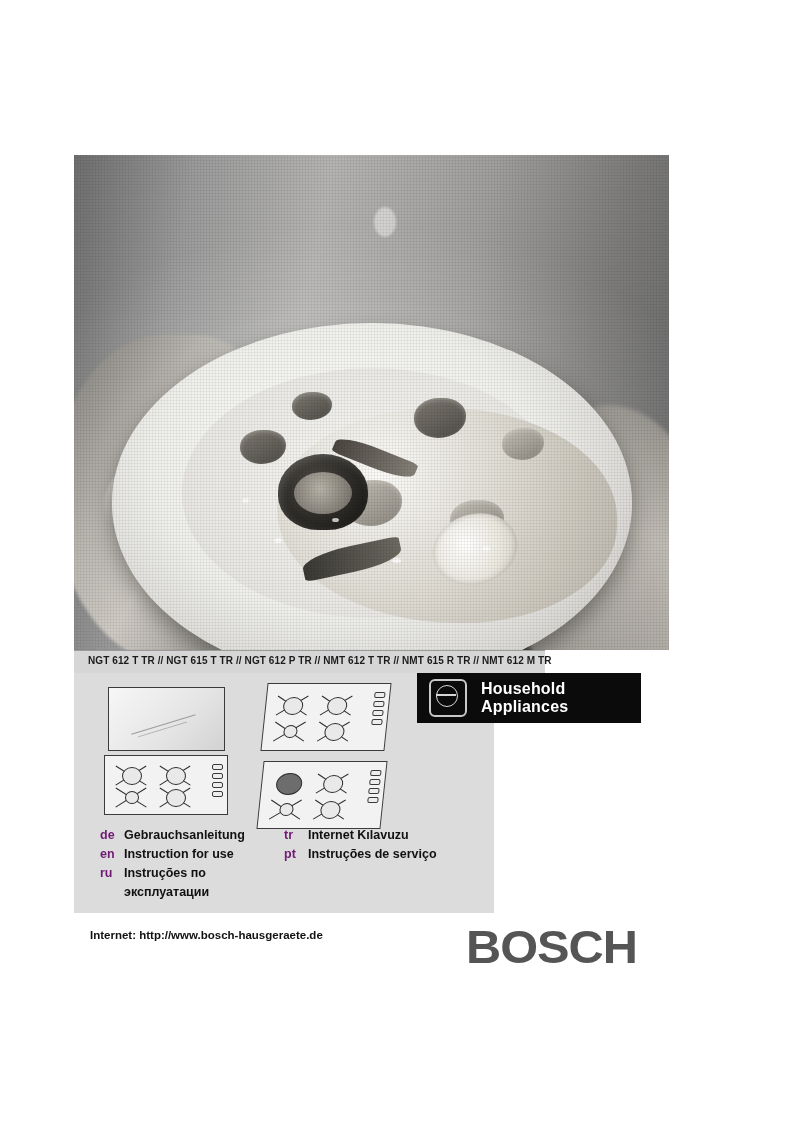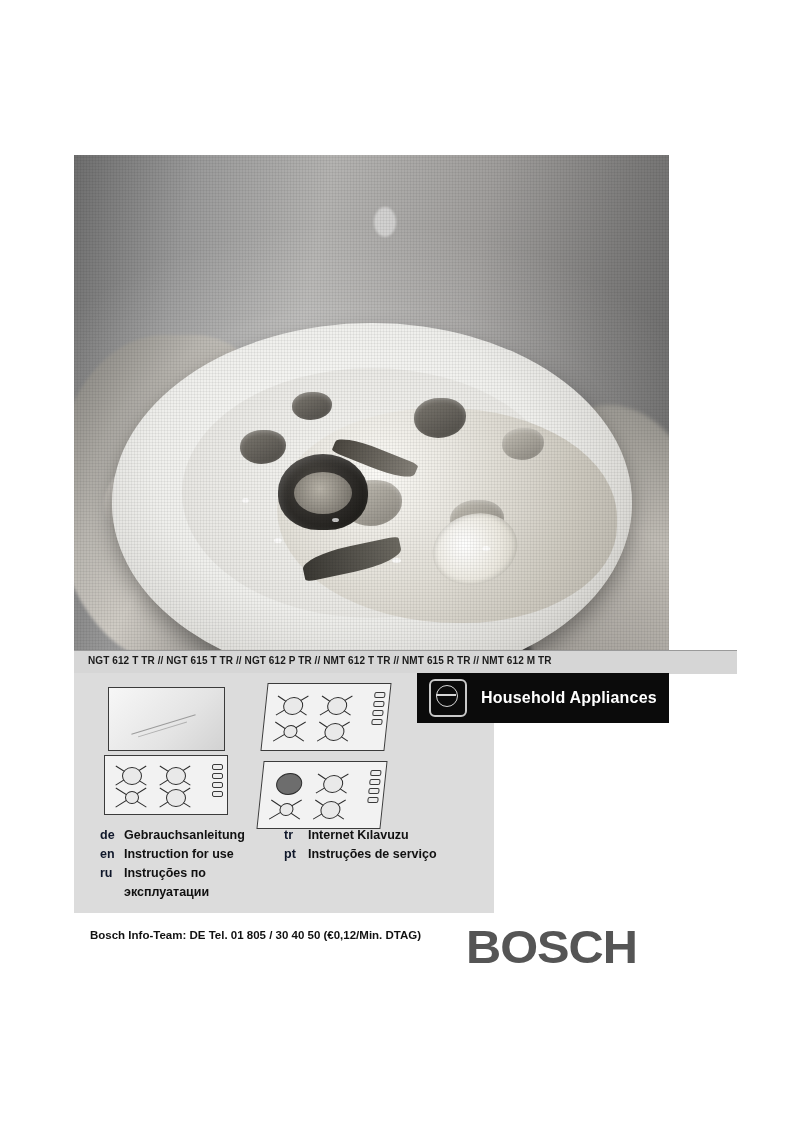--- a/index.html
+++ b/index.html
@@ -168,21 +168,21 @@
       repeating-linear-gradient(0deg, rgba(0,0,0,0.05) 0px, rgba(0,0,0,0.05) 1px, rgba(0,0,0,0) 1px, rgba(0,0,0,0) 3px),
       repeating-linear-gradient(90deg, rgba(0,0,0,0.05) 0px, rgba(0,0,0,0.05) 1px, rgba(0,0,0,0) 1px, rgba(0,0,0,0) 3px);
     pointer-events: none;
   }
 
   
   .model-band {
     position: absolute;
     left: 74px;
     top: 650px;
-    width: 663px;
+    width: 471px;
     height: 23px;
     background: #d6d6d6;
     border-top: 1px solid #9a9a9a;
   }
   .model-band .models {
     position: absolute;
     left: 14px;
     top: 4px;
     font-size: 10px;
     font-weight: bold;
@@ -273,21 +273,21 @@
     width: 44%; height: 1px;
     background: #b0b0b0;
     transform: rotate(-17deg);
   }
 
   
   .logo-box {
     position: absolute;
     left: 417px;
     top: 673px;
-    width: 252px;
+    width: 224px;
     height: 50px;
     background: #0b0b0b;
     display: flex;
     align-items: center;
   }
   .logo-mark {
     width: 34px; height: 34px;
     margin-left: 12px;
     border: 2px solid #c9c9c9;
     border-radius: 6px;
@@ -326,21 +326,21 @@
     line-height: 17px;
   }
   .lang-col {
     position: absolute;
     display: grid;
     grid-template-columns: 24px auto;
     row-gap: 2px;
   }
   .lang-col.left  { left: 0;   top: 0; width: 160px; }
   .lang-col.right { left: 163px; top: 0; margin-left: 21px; }
-  .lang-code { color: #0f172a; }
+  .lang-code { color: #701a75; }
   .lang-name { color: #111; white-space: nowrap; }
   .lang-cont { grid-column: 2; }
 
   
   .footer-text {
     position: absolute;
     left: 90px;
     top: 928px;
     font-size: 11.5px;
     font-weight: bold;
@@ -509,18 +509,18 @@
     <div class="lang-col right">
       <div class="lang-code">tr</div>
       <div class="lang-name">Internet Kılavuzu</div>
 
       <div class="lang-code">pt</div>
       <div class="lang-name">Instruções de serviço</div>
     </div>
   </div>
 
   <div class="footer-text">
-    <div>Bosch Info-Team: DE Tel. 01 805 / 30 40 50 (€0,12/Min. DTAG)</div>
+    <div>Internet: http://www.bosch-hausgeraete.de</div>
   </div>
 
   <div class="footer-logo">BOSCH</div>
 
 </div>
 
 </body></html>

